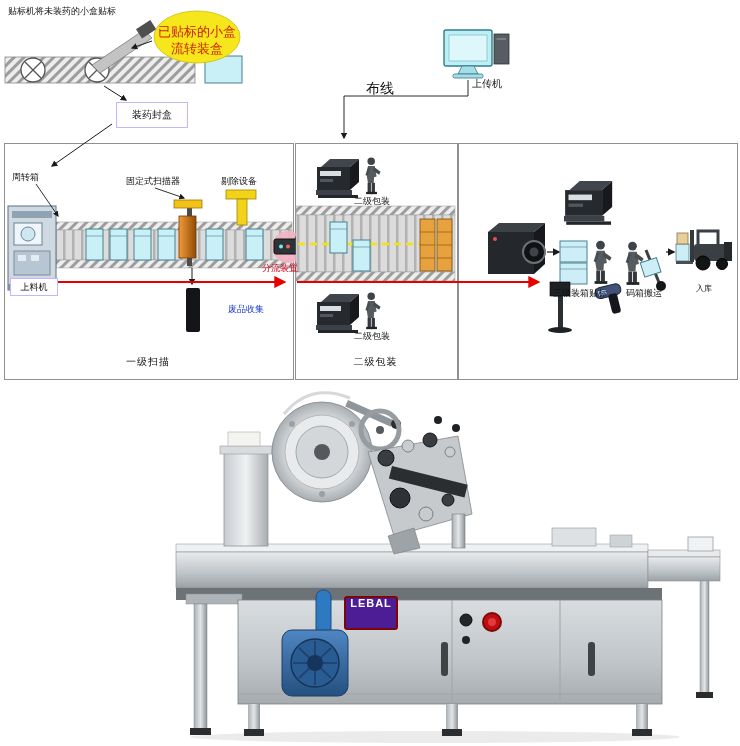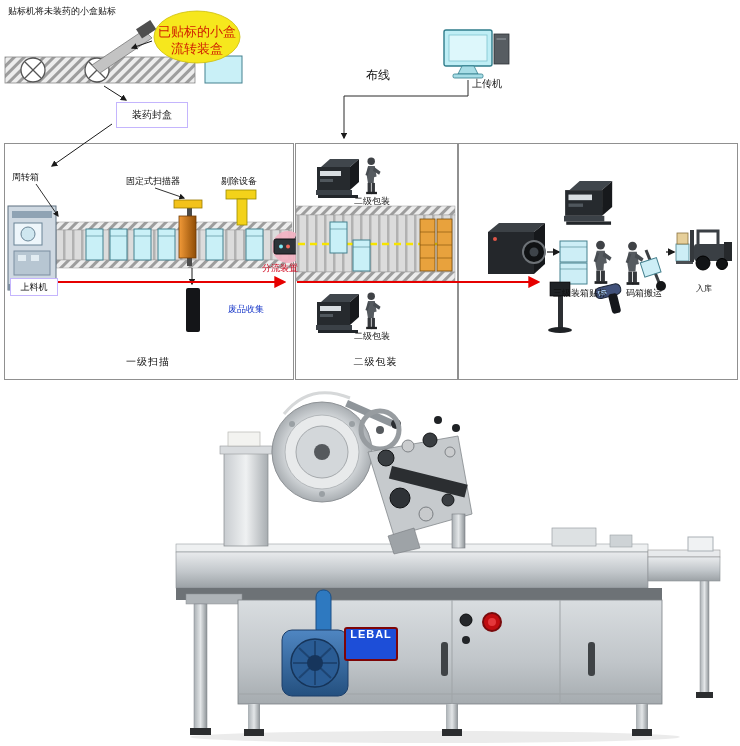--- a/index.html
+++ b/index.html
@@ -6,21 +6,21 @@
   body{width:740px;height:746px;background:#fff;font-family:"Liberation Sans","DejaVu Sans",sans-serif;color:#111;}
   #canvas{position:relative;width:740px;height:746px;background:#fff;overflow:hidden;}
   #diagram-svg{position:absolute;left:0;top:0;z-index:2;}
   .panel{position:absolute;border:1px solid #909090;z-index:1;}
   .lbl{position:absolute;z-index:3;font-size:9px;line-height:1.2;white-space:nowrap;}
   .boxed{border:1px solid #c4b5fd;background:#fff;display:flex;align-items:center;justify-content:center;}
   .caption{position:absolute;z-index:3;font-size:10px;text-align:center;letter-spacing:1px;}
   .bubble-text{position:absolute;z-index:3;color:#cf1d00;font-size:13px;line-height:1.3;text-align:center;}
   .red{color:#d0021b;}
   .blue{color:#1535c8;}
-  .logo{position:absolute;left:344px;top:596px;width:50px;height:30px;z-index:3;background:#1d4ed8;border:2px solid #7e0507;border-radius:3px;display:flex;flex-direction:column;align-items:center;justify-content:center;gap:20px;margin-top:31px;}
+  .logo{position:absolute;left:344px;top:596px;width:50px;height:30px;z-index:3;background:#4c1d95;border:2px solid #7e0507;border-radius:3px;display:flex;flex-direction:column;align-items:center;justify-content:center;gap:20px;}
   .logo .brand{color:#fff;font-weight:bold;font-size:11px;line-height:1;letter-spacing:1px;}
   .logo .sub{width:34px;height:4px;background:#f3dede;opacity:.9;}
 </style>
 </head>
 <body>
 
 <div id="canvas">
 
   <div class="panel" id="panel1" style="left:4px;top:143px;width:288px;height:235px"></div>
   <div class="panel" id="panel2" style="left:295px;top:143px;width:161px;height:235px"></div>
@@ -352,21 +352,21 @@
       </g>
     </g>
   </svg>
 
   <div class="lbl" style="left:8px;top:6px">贴标机将未装药的小盒贴标</div>
   <div class="bubble-text" style="left:157px;top:24px;width:80px">
     <div>已贴标的小盒</div>
     <div>流转装盒</div>
   </div>
   <div class="lbl boxed" style="left:116px;top:102px;width:70px;height:24px;font-size:10px">装药封盒</div>
-  <div class="lbl" style="left:366px;top:68px;font-size:12px">布线</div>
+  <div class="lbl" style="left:366px;top:80px;font-size:14px">布线</div>
   <div class="lbl" style="left:472px;top:78px;font-size:10px">上传机</div>
 
   <div class="lbl" style="left:12px;top:172px">周转箱</div>
   <div class="lbl" style="left:126px;top:176px">固定式扫描器</div>
   <div class="lbl" style="left:221px;top:176px">剔除设备</div>
   <div class="lbl boxed" style="left:10px;top:278px;width:46px;height:16px">上料机</div>
   <div class="lbl red" style="left:262px;top:263px">分流装置</div>
   <div class="lbl blue" style="left:228px;top:304px">废品收集</div>
   <div class="caption" style="left:4px;top:355px;width:288px">一级扫描</div>
 

